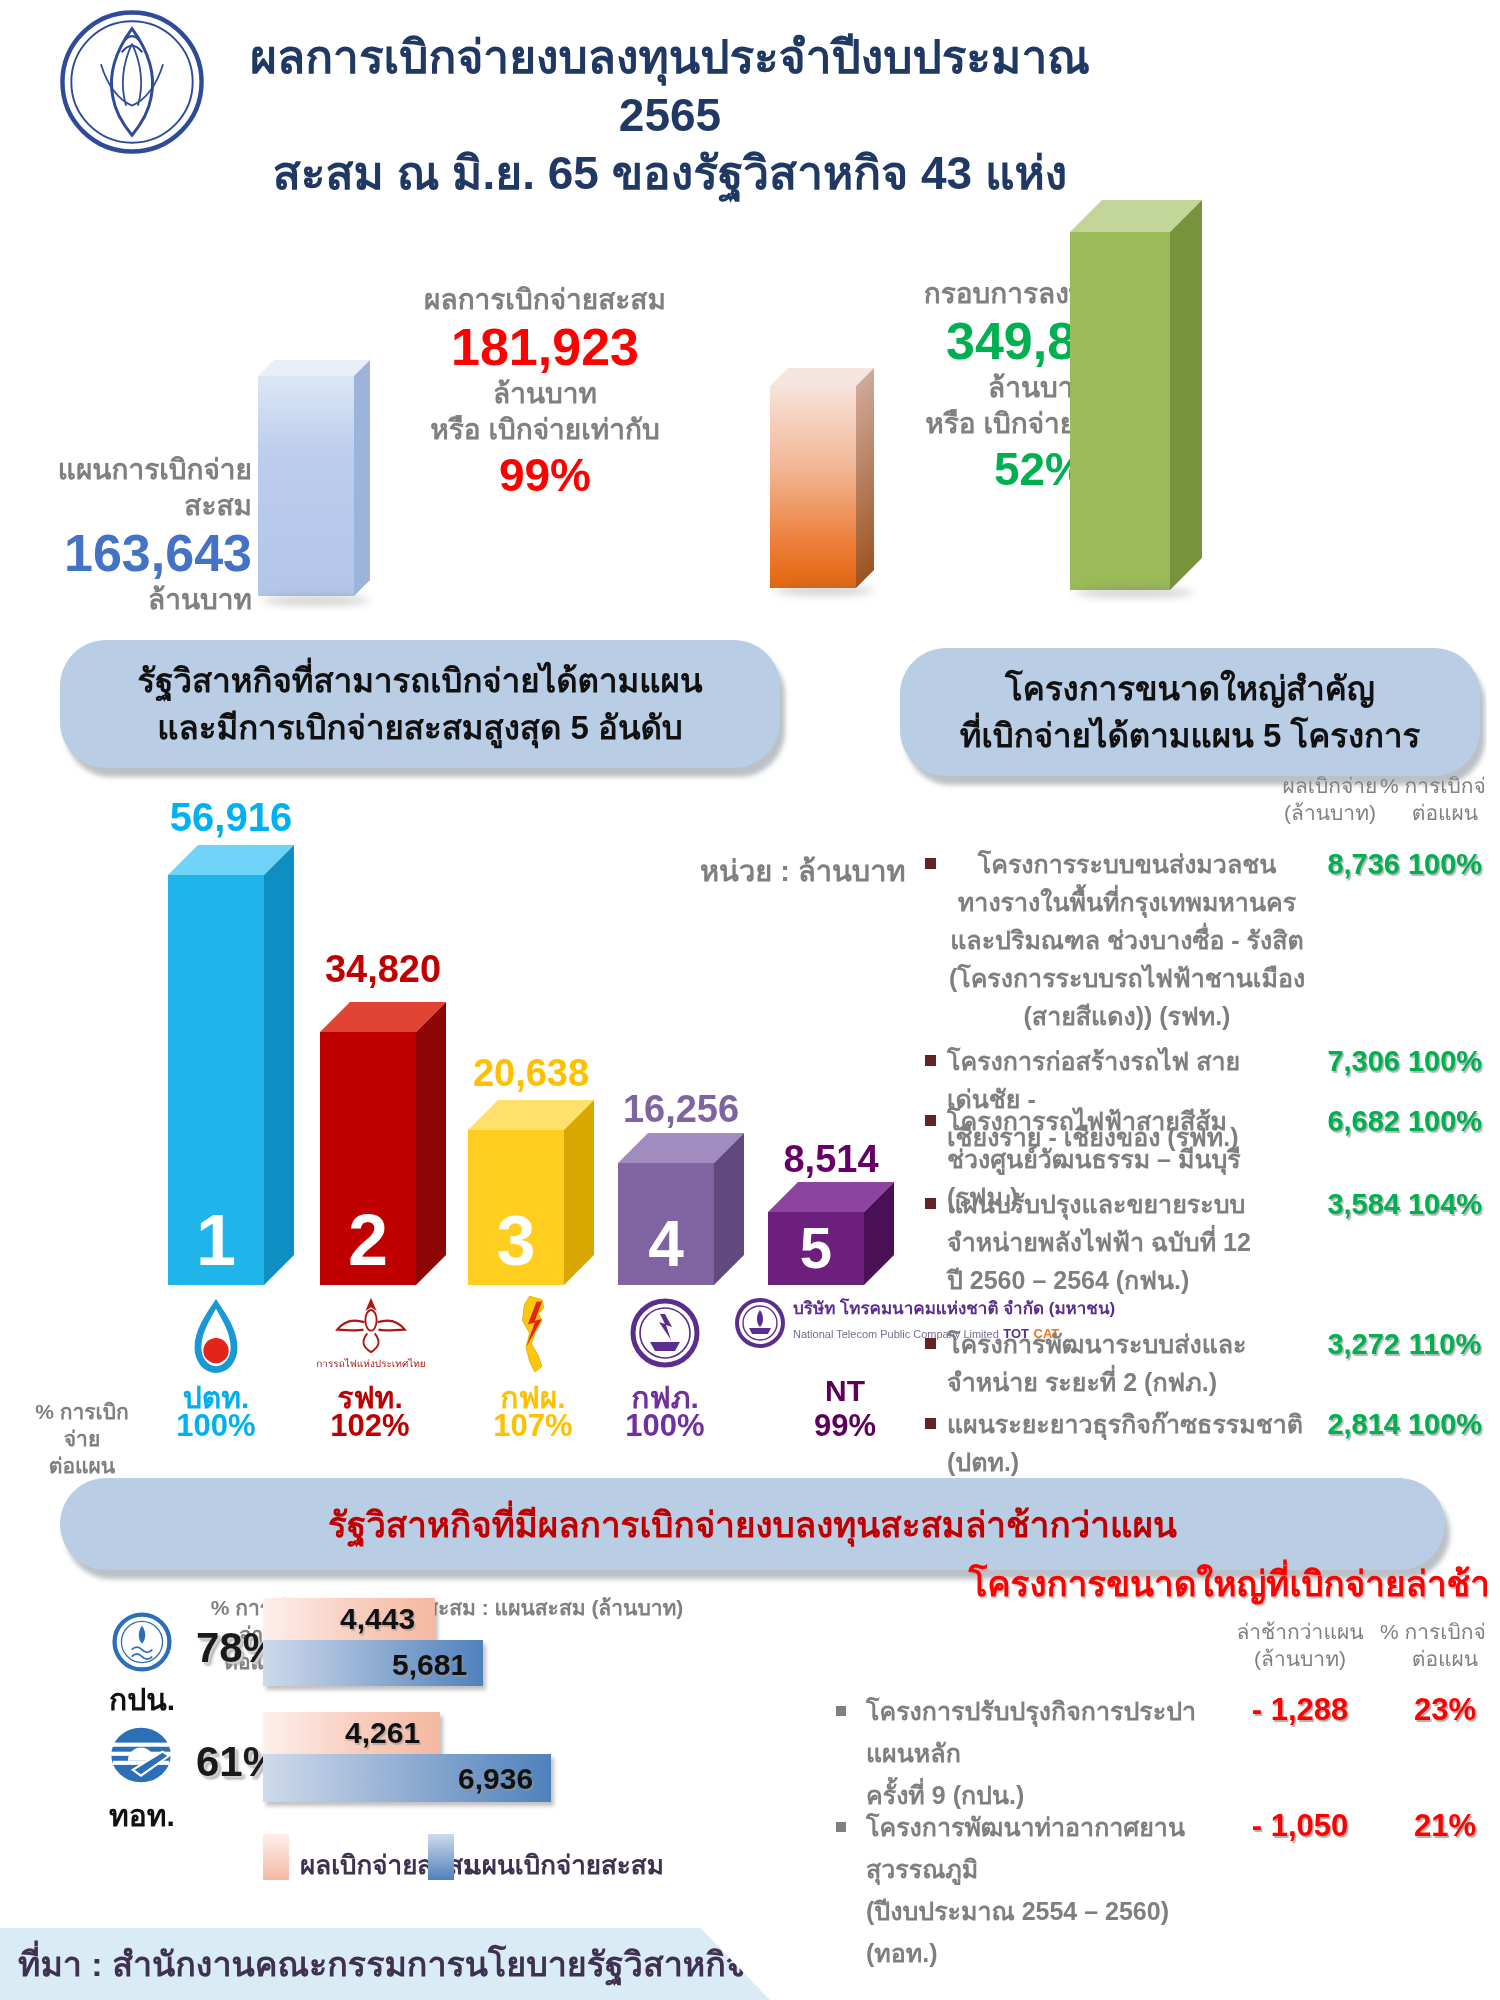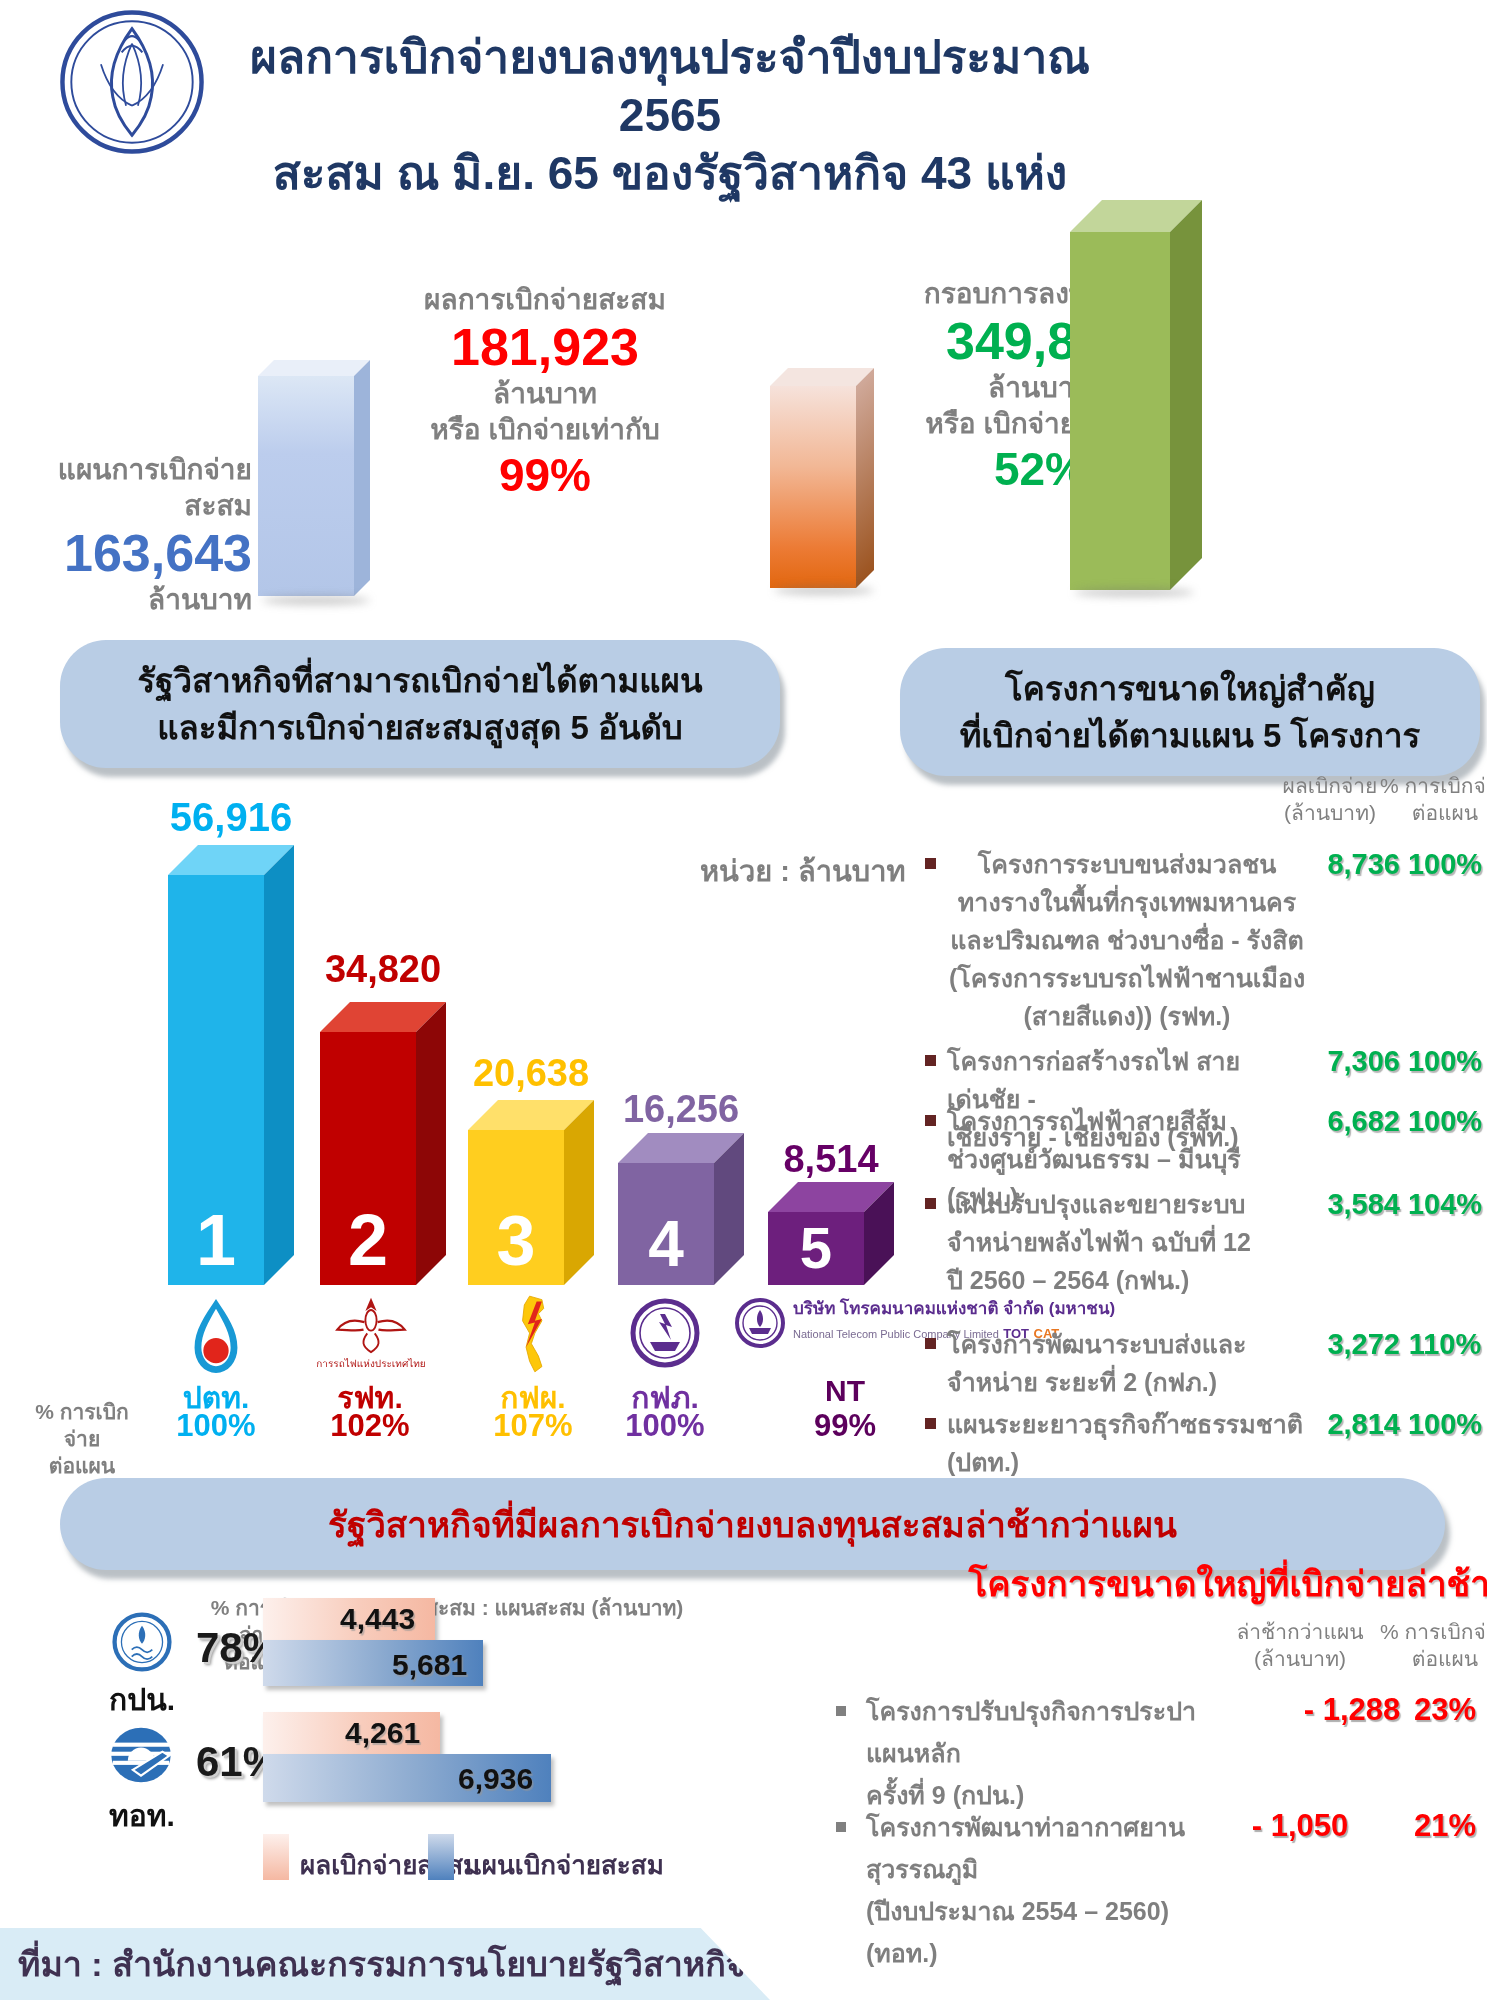--- a/index.html
+++ b/index.html
@@ -357,21 +357,21 @@
 
   <div class="dl-title" style="left:890px;top:1556px;">โครงการขนาดใหญ่ที่เบิกจ่ายล่าช้า</div>
   <div class="col-head ml" style="left:1215px;top:1618px;">ล่าช้ากว่าแผน
 (ล้านบาท)</div>
   <div class="col-head ml" style="left:1360px;top:1618px;">% การเบิกจ่าย
 ต่อแผน</div>
 
   <div class="dl-bullet" style="left:836px;top:1706px;"></div>
   <div class="dl-text ml" style="left:866px;top:1690px;">โครงการปรับปรุงกิจการประปาแผนหลัก
 ครั้งที่ 9 (กปน.)</div>
-  <div class="dl-val" style="left:1277px;top:1692px;">- 1,288</div>
+  <div class="dl-val" style="left:1225px;top:1692px;">- 1,288</div>
   <div class="dl-val" style="left:1370px;top:1692px;">23%</div>
 
   <div class="dl-bullet" style="left:836px;top:1822px;"></div>
   <div class="dl-text ml" style="left:866px;top:1806px;">โครงการพัฒนาท่าอากาศยานสุวรรณภูมิ
 (ปีงบประมาณ 2554 – 2560) (ทอท.)</div>
   <div class="dl-val" style="left:1225px;top:1808px;">- 1,050</div>
   <div class="dl-val" style="left:1370px;top:1808px;">21%</div>
 
   <div class="footer">
     <div class="t">ที่มา : สำนักงานคณะกรรมการนโยบายรัฐวิสาหกิจ</div>

